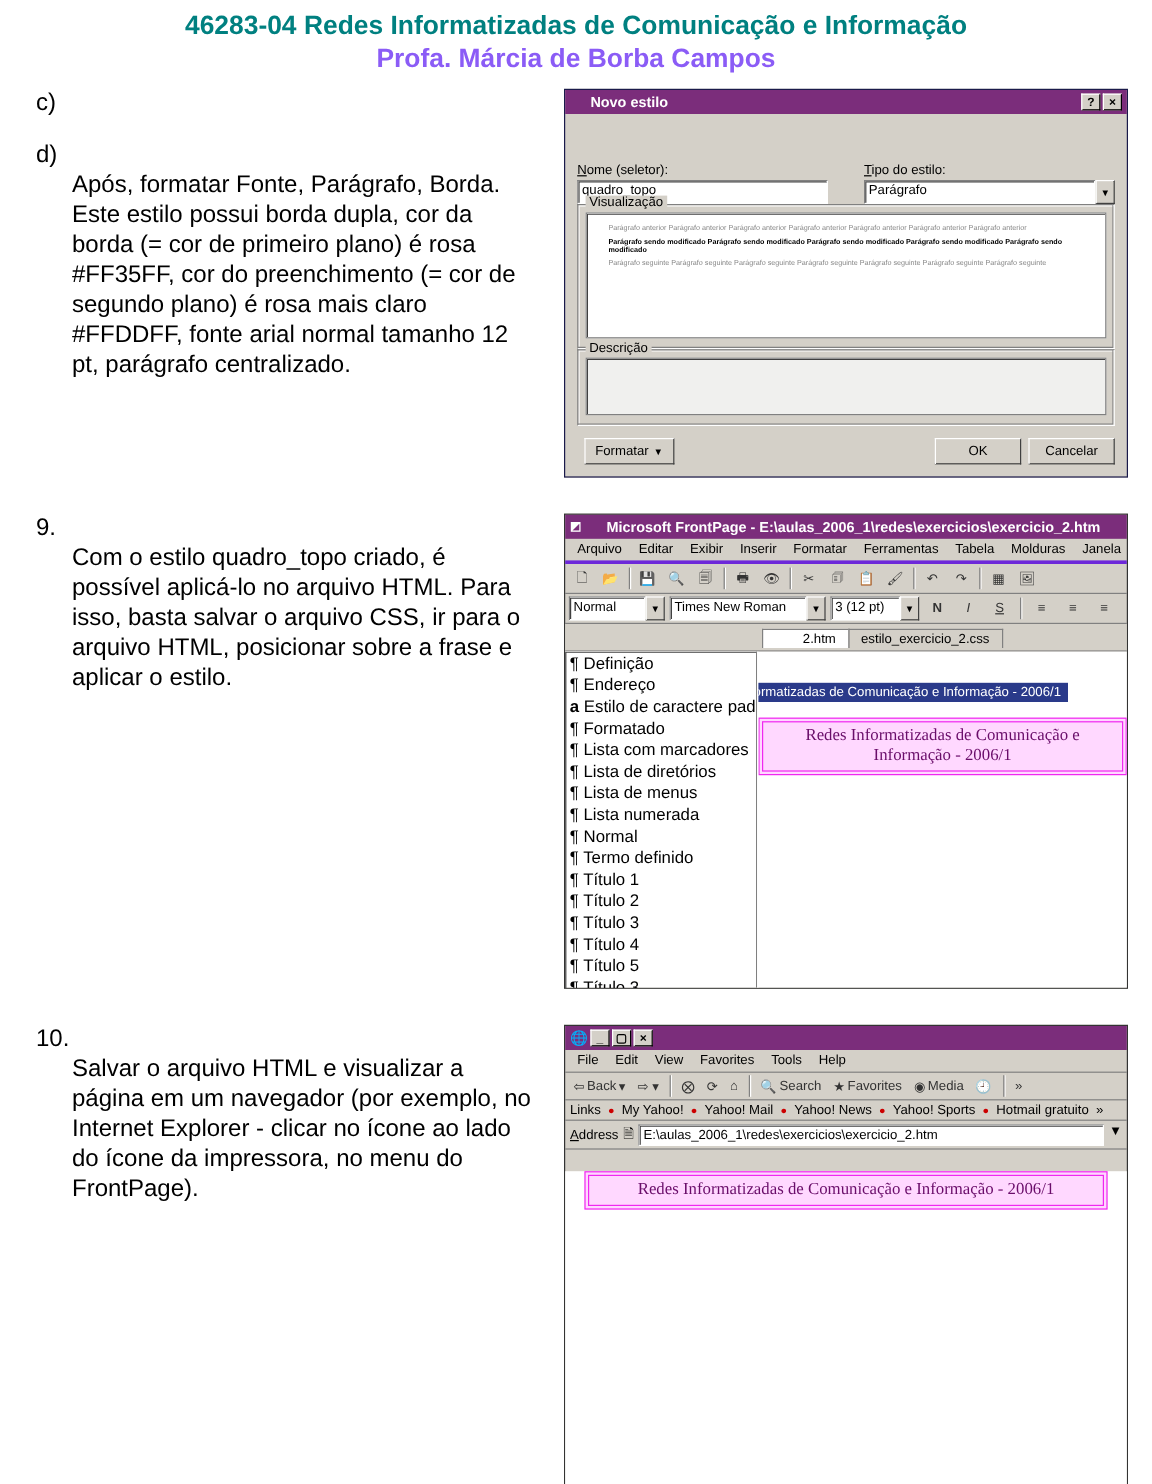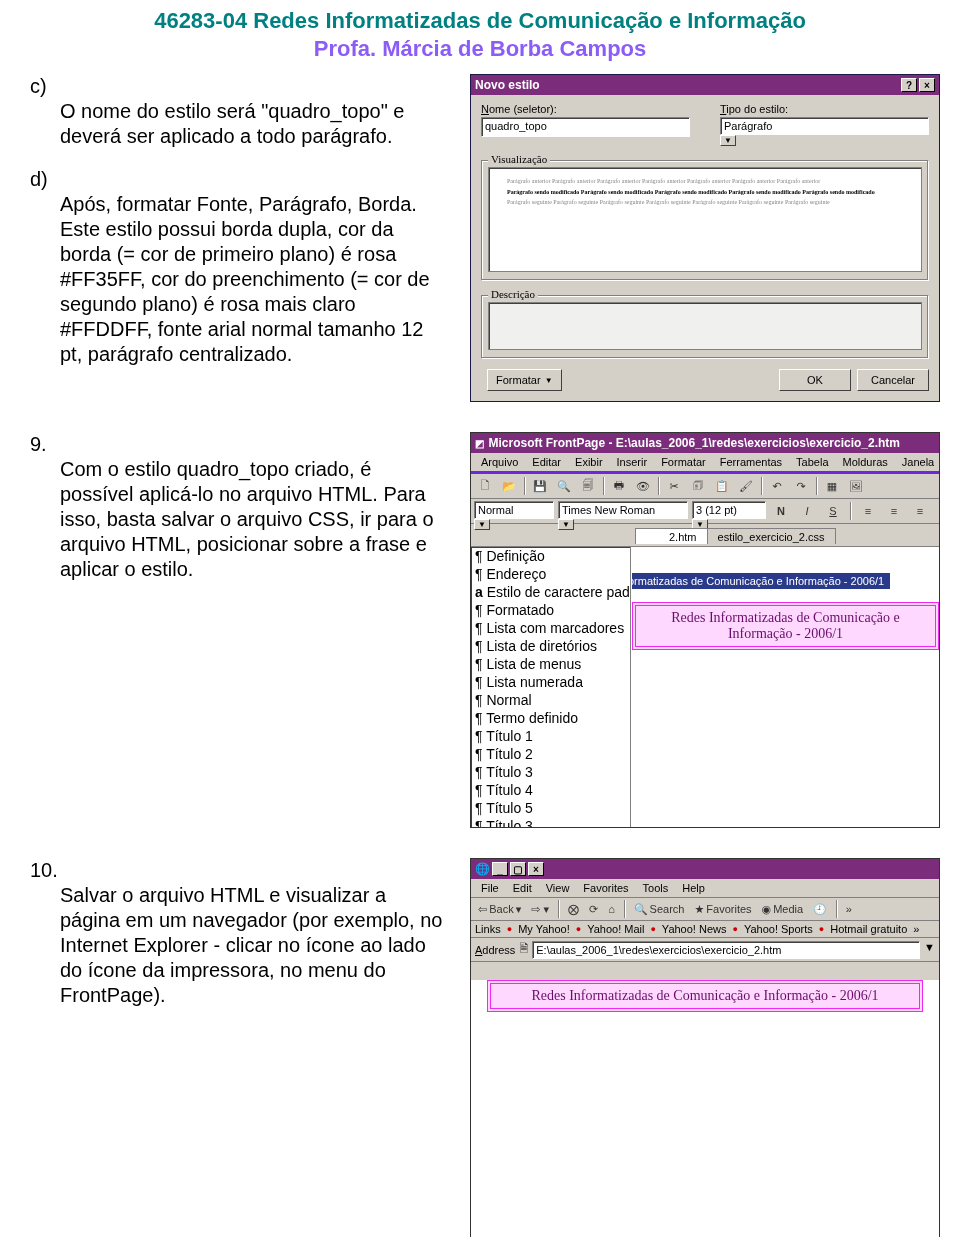--- a/index.html
+++ b/index.html
@@ -62,68 +62,65 @@
   }
   .titlebar {
     background: #7b2d7b;
     color: #fff;
     padding: 3px 4px;
     display: flex;
     align-items: center;
     font-weight: bold;
     font-size: 12px;
   }
-  .titlebar .title { flex: 1; }
+  .titlebar .title { flex: 1; margin-left: 17px; }
   .titlebar .winbtn {
     background: #d4d0c8;
     border: 1px solid #fff;
     border-right-color: #000; border-bottom-color: #000;
     width: 16px; height: 14px;
     margin-left: 2px;
     font-size: 10px;
     color: #000; font-weight: bold;
     display: inline-flex; align-items: center; justify-content: center;
     cursor: default;
   }
   .dlgbody { padding: 8px 10px 10px 10px; }
   .fieldrow { display: flex; gap: 30px; }
-  .field { flex: 1; display: flex; flex-direction: column; }
+  .field { flex: 1; display: flex; flex-direction: column; margin-top: 33px; }
   .field label { font-size: 11px; margin-bottom: 2px; }
   .textbox {
     background: #fff;
     border: 1px solid #808080;
     border-right-color:#fff; border-bottom-color:#fff;
     box-shadow: inset 1px 1px 0 #404040;
     padding: 2px 3px;
     height: 20px;
     font-size: 11px;
   }
   .combo {
     display: flex;
     align-items: stretch;
-    flex-direction: column;
   }
   .combo .textbox { flex: 1; }
   .combo .cbtn {
     width: 16px; background:#d4d0c8;
     border:1px solid #fff;
     border-right-color:#404040; border-bottom-color:#404040;
     display:inline-flex; align-items:center; justify-content:center;
     font-size:8px;
   }
   .grpbox {
     border: 1px solid #808080;
     border-top: 1px solid #fff; 
     border-left-color:#808080; border-top-color:#808080;
     border-bottom-color:#fff; border-right-color:#fff;
     box-shadow: inset -1px -1px 0 #808080, inset 1px 1px 0 #fff;
-    margin-top: 14px;
     padding: 6px 6px 8px 6px;
     position: relative;
-    font-family: Liberation Serif, serif;
   }
   .grpbox .cap {
     position: absolute; top: -8px; left: 6px;
     background: #d4d0c8; padding: 0 3px;
     font-size: 11px;
   }
   .preview-pane {
     background: #fff;
     border: 1px solid #808080;
     box-shadow: inset 1px 1px 0 #404040;
@@ -257,21 +254,20 @@
 <div class="page">
   <div class="header">
     <h1>46283-04 Redes Informatizadas de Comunicação e Informação</h1>
     <h2>Profa. Márcia de Borba Campos</h2>
   </div>
 
   <div class="row">
     <div class="col-left">
       <div class="instr">
         <span class="marker">c)</span>
-        <span class="body">O nome do estilo será "quadro_topo" e deverá ser aplicado a todo parágrafo.</span>
       </div>
       <div class="instr">
         <span class="marker">d)</span>
         <span class="body">Após, formatar Fonte, Parágrafo, Borda. Este estilo possui borda dupla, cor da borda (= cor de primeiro plano) é rosa #FF35FF, cor do preenchimento (= cor de segundo plano) é rosa mais claro #FFDDFF, fonte arial normal tamanho 12 pt, parágrafo centralizado.</span>
       </div>
     </div>
     <div class="col-right">
       <div class="dlg">
         <div class="titlebar">
           <span class="title">Novo estilo</span>

